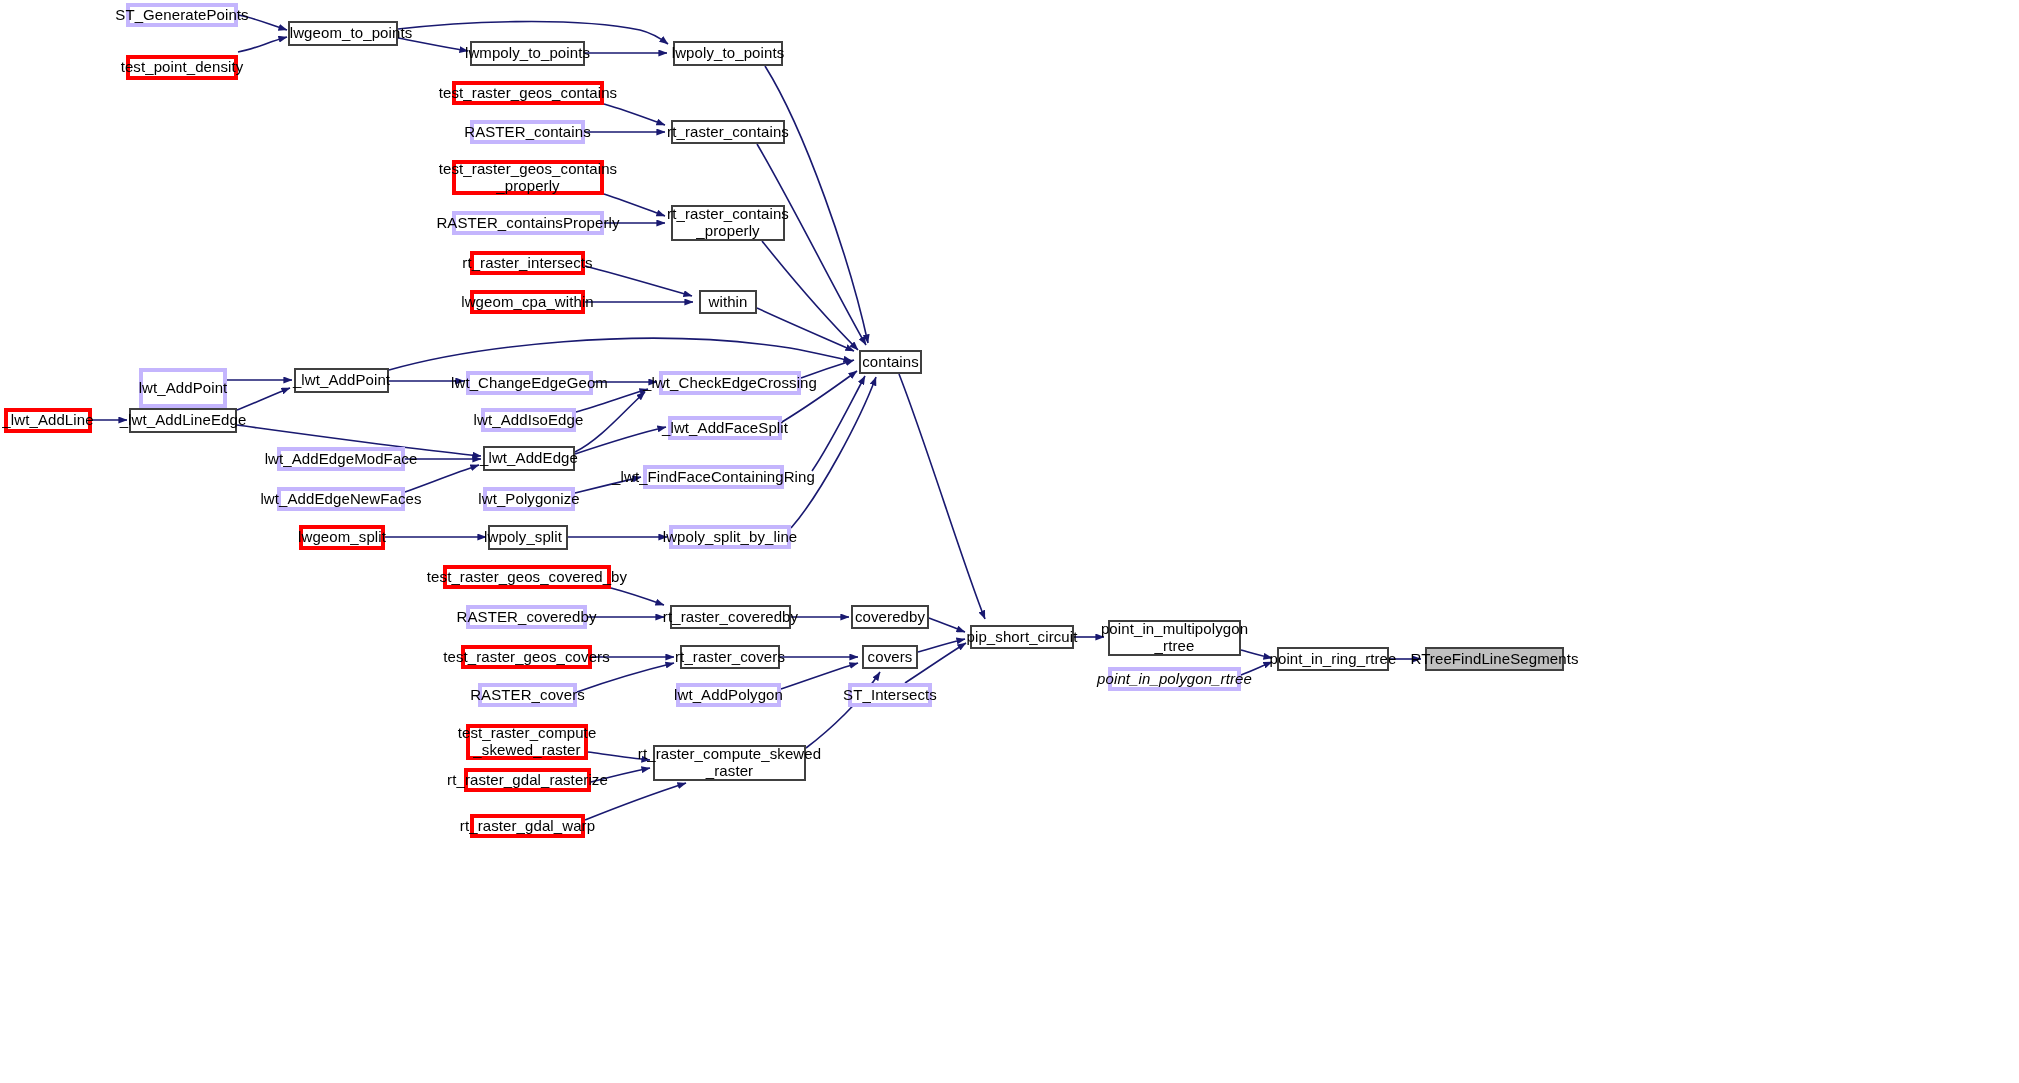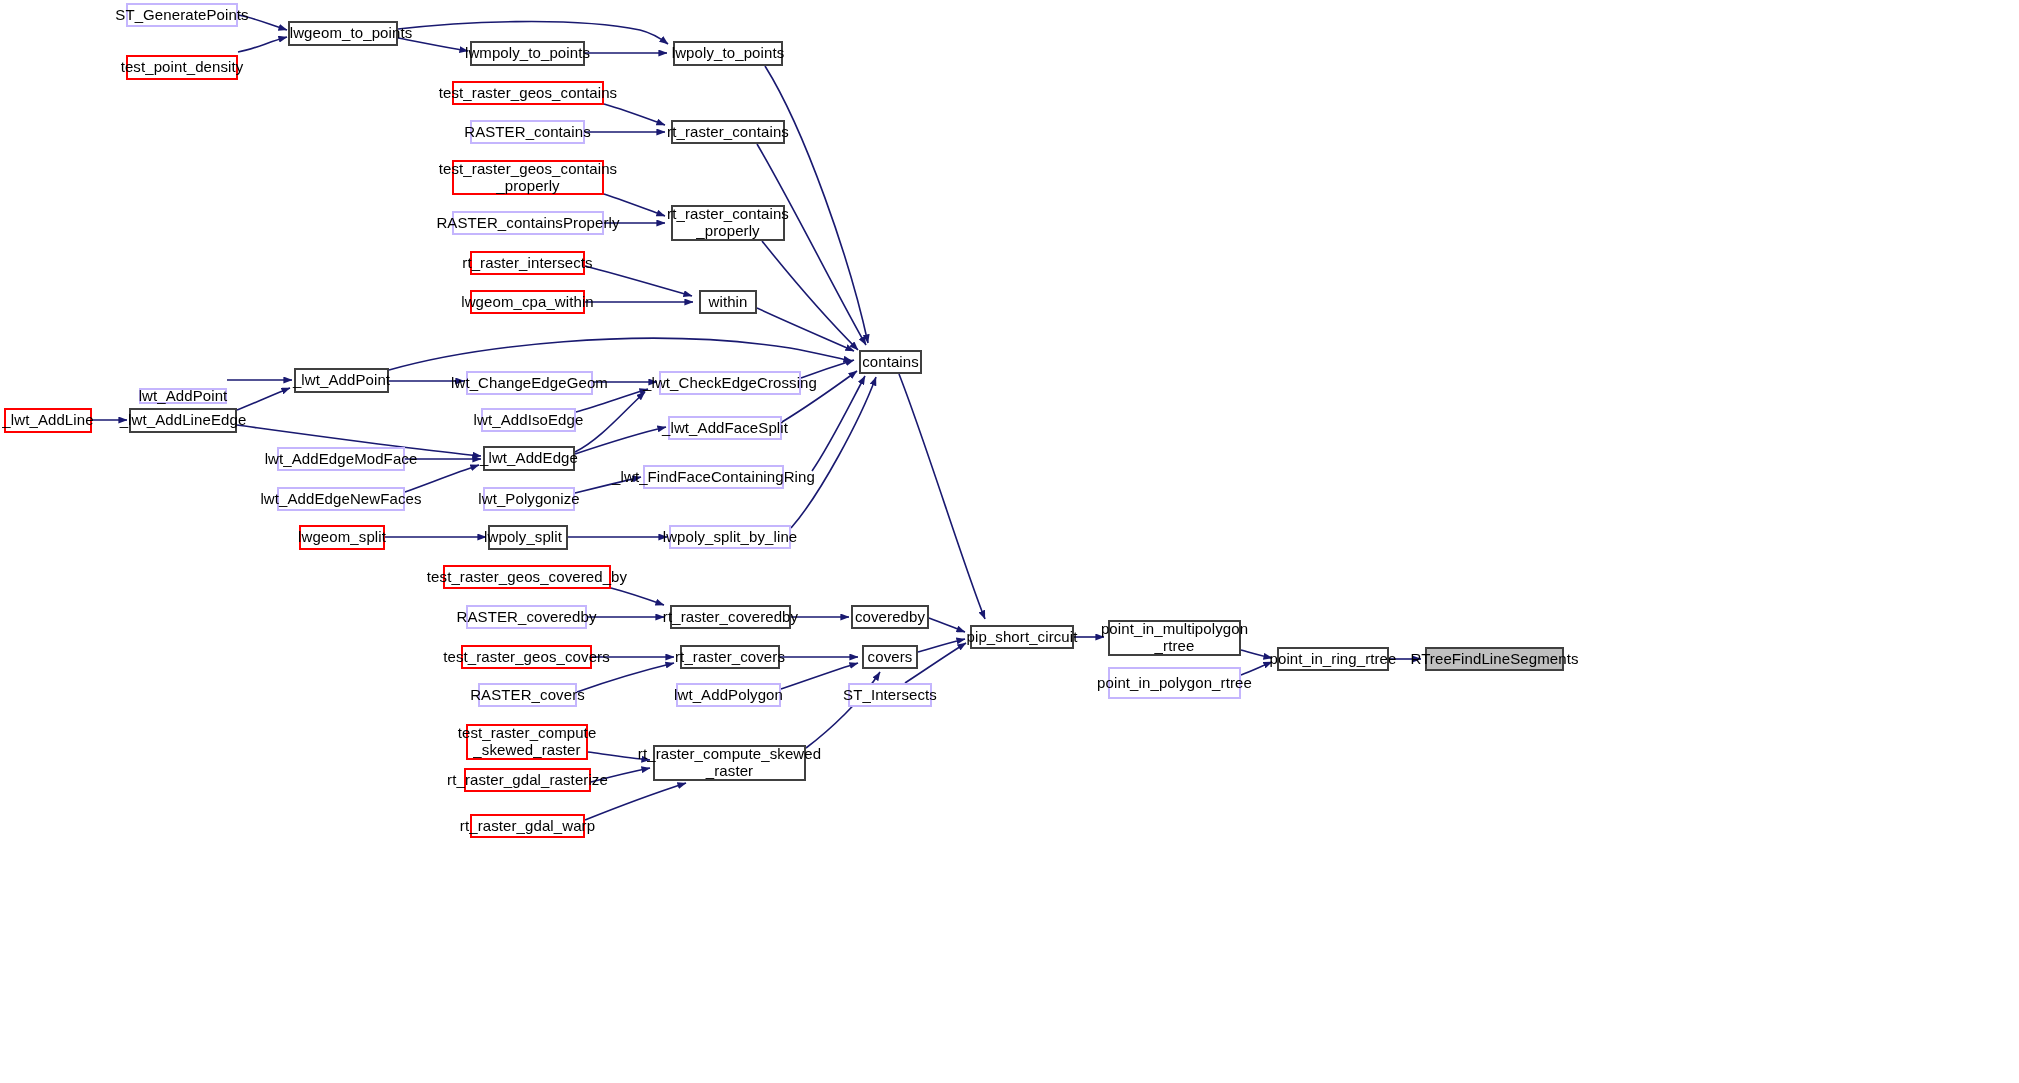--- a/index.html
+++ b/index.html
@@ -25,21 +25,21 @@
     pointer-events: none;
   }
   .node {
     position: absolute;
     box-sizing: border-box;
     display: flex;
     align-items: center;
     justify-content: center;
     text-align: center;
     background: #ffffff;
-    border: 2px solid #c4b5fd;
+    border: 4px solid #c4b5fd;
     color: #000000;
     font-size: 15px;
     line-height: 1.12;
     letter-spacing: 0.1px;
     white-space: pre-line;
     cursor: pointer;
   }
   .node.red {
     border-color: #ff0000;
   }
@@ -133,21 +133,21 @@
       <div class="node thick" style="left: 671px; top: 120px; width: 114px; height: 24px;"><span class="node-label">rt_raster_contains</span></div>
       <div class="node red" style="left: 452px; top: 160px; width: 152px; height: 35px;"><span class="node-label">test_raster_geos_contains
 _properly</span></div>
       <div class="node" style="left: 452px; top: 211px; width: 152px; height: 24px;"><span class="node-label">RASTER_containsProperly</span></div>
       <div class="node thick" style="left: 671px; top: 205px; width: 114px; height: 36px;"><span class="node-label">rt_raster_contains
 _properly</span></div>
       <div class="node red" style="left: 470px; top: 251px; width: 115px; height: 24px;"><span class="node-label">rt_raster_intersects</span></div>
       <div class="node red" style="left: 470px; top: 290px; width: 115px; height: 24px;"><span class="node-label">lwgeom_cpa_within</span></div>
       <div class="node thick" style="left: 699px; top: 290px; width: 58px; height: 24px;"><span class="node-label">within</span></div>
       <div class="node thick" style="left: 859px; top: 350px; width: 63px; height: 24px;"><span class="node-label">contains</span></div>
-      <div class="node" style="left: 139px; top: 388px; width: 88px; height: 16px;"><span class="node-label">lwt_AddPoint</span></div>
+      <div class="node" style="left: 139px; top: 368px; width: 88px; height: 40px;"><span class="node-label">lwt_AddPoint</span></div>
       <div class="node thick" style="left: 294px; top: 368px; width: 95px; height: 25px;"><span class="node-label">_lwt_AddPoint</span></div>
       <div class="node" style="left: 466px; top: 371px; width: 127px; height: 24px;"><span class="node-label">lwt_ChangeEdgeGeom</span></div>
       <div class="node" style="left: 659px; top: 371px; width: 142px; height: 24px;"><span class="node-label">_lwt_CheckEdgeCrossing</span></div>
       <div class="node red" style="left: 4px; top: 408px; width: 88px; height: 25px;"><span class="node-label">_lwt_AddLine</span></div>
       <div class="node thick" style="left: 129px; top: 408px; width: 108px; height: 25px;"><span class="node-label">_lwt_AddLineEdge</span></div>
       <div class="node" style="left: 481px; top: 408px; width: 95px; height: 24px;"><span class="node-label">lwt_AddIsoEdge</span></div>
       <div class="node" style="left: 668px; top: 416px; width: 114px; height: 24px;"><span class="node-label">_lwt_AddFaceSplit</span></div>
       <div class="node" style="left: 277px; top: 447px; width: 128px; height: 24px;"><span class="node-label">lwt_AddEdgeModFace</span></div>
       <div class="node thick" style="left: 483px; top: 446px; width: 92px; height: 25px;"><span class="node-label">_lwt_AddEdge</span></div>
       <div class="node" style="left: 643px; top: 465px; width: 141px; height: 24px;"><span class="node-label">_lwt_FindFaceContainingRing</span></div>
@@ -164,21 +164,21 @@
       <div class="node thick" style="left: 680px; top: 645px; width: 100px; height: 24px;"><span class="node-label">rt_raster_covers</span></div>
       <div class="node thick" style="left: 862px; top: 645px; width: 56px; height: 24px;"><span class="node-label">covers</span></div>
       <div class="node thick" style="left: 970px; top: 625px; width: 104px; height: 24px;"><span class="node-label">pip_short_circuit</span></div>
       <div class="node thick" style="left: 1108px; top: 620px; width: 133px; height: 36px;"><span class="node-label">point_in_multipolygon
 _rtree</span></div>
       <div class="node thick" style="left: 1277px; top: 647px; width: 112px; height: 24px;"><span class="node-label">point_in_ring_rtree</span></div>
       <div class="node current" style="left: 1425px; top: 647px; width: 139px; height: 24px;"><span class="node-label">RTreeFindLineSegments</span></div>
       <div class="node" style="left: 478px; top: 683px; width: 99px; height: 24px;"><span class="node-label">RASTER_covers</span></div>
       <div class="node" style="left: 676px; top: 683px; width: 105px; height: 24px;"><span class="node-label">lwt_AddPolygon</span></div>
       <div class="node" style="left: 848px; top: 683px; width: 84px; height: 24px;"><span class="node-label">ST_Intersects</span></div>
-      <div class="node" style="left: 1108px; top: 667px; width: 133px; height: 32px;"><span class="node-label">point_in_polygon_rtree</span></div>
+      <div class="node" style="left: 1108px; top: 667px; width: 133px; height: 24px; font-style: italic;"><span class="node-label">point_in_polygon_rtree</span></div>
       <div class="node red" style="left: 466px; top: 724px; width: 122px; height: 36px;"><span class="node-label">test_raster_compute
 _skewed_raster</span></div>
       <div class="node thick" style="left: 653px; top: 745px; width: 153px; height: 36px;"><span class="node-label">rt_raster_compute_skewed
 _raster</span></div>
       <div class="node red" style="left: 464px; top: 744px; width: 127px; height: 24px; margin-top: 24px;"><span class="node-label">rt_raster_gdal_rasterize</span></div>
       <div class="node red" style="left: 470px; top: 814px; width: 115px; height: 24px;"><span class="node-label">rt_raster_gdal_warp</span></div>
     </div>
 </div>
 
 </body></html>

